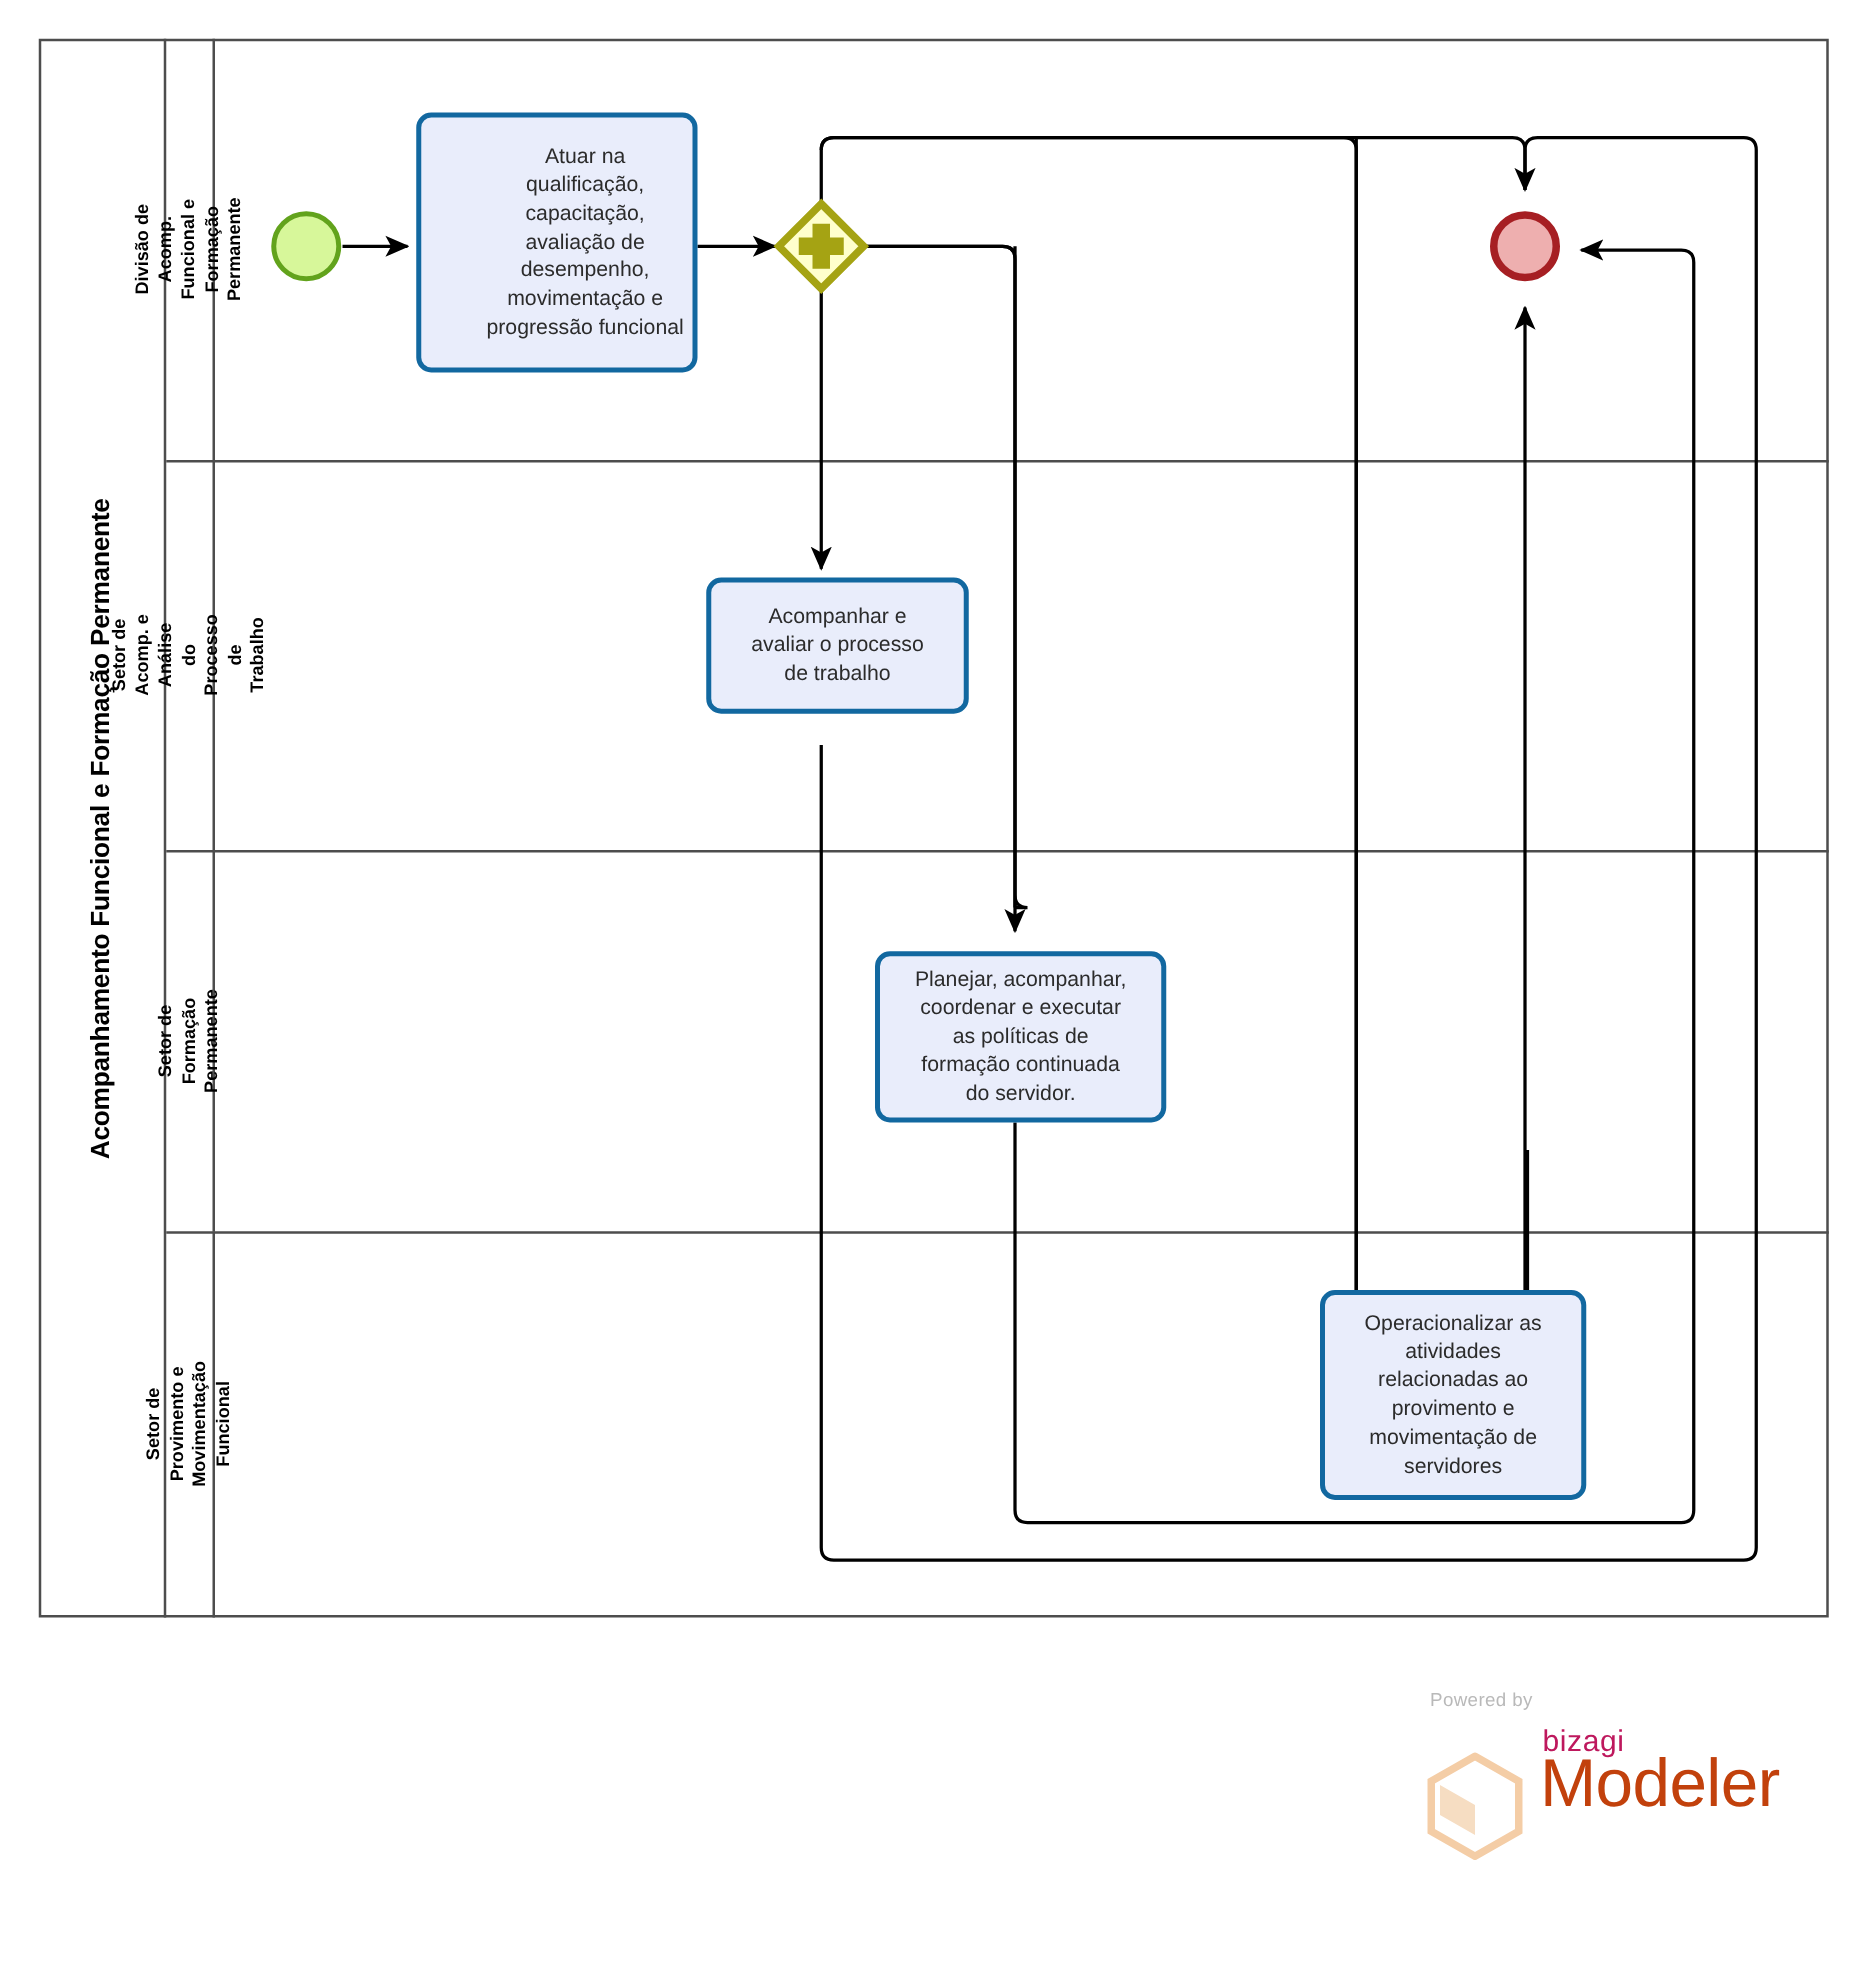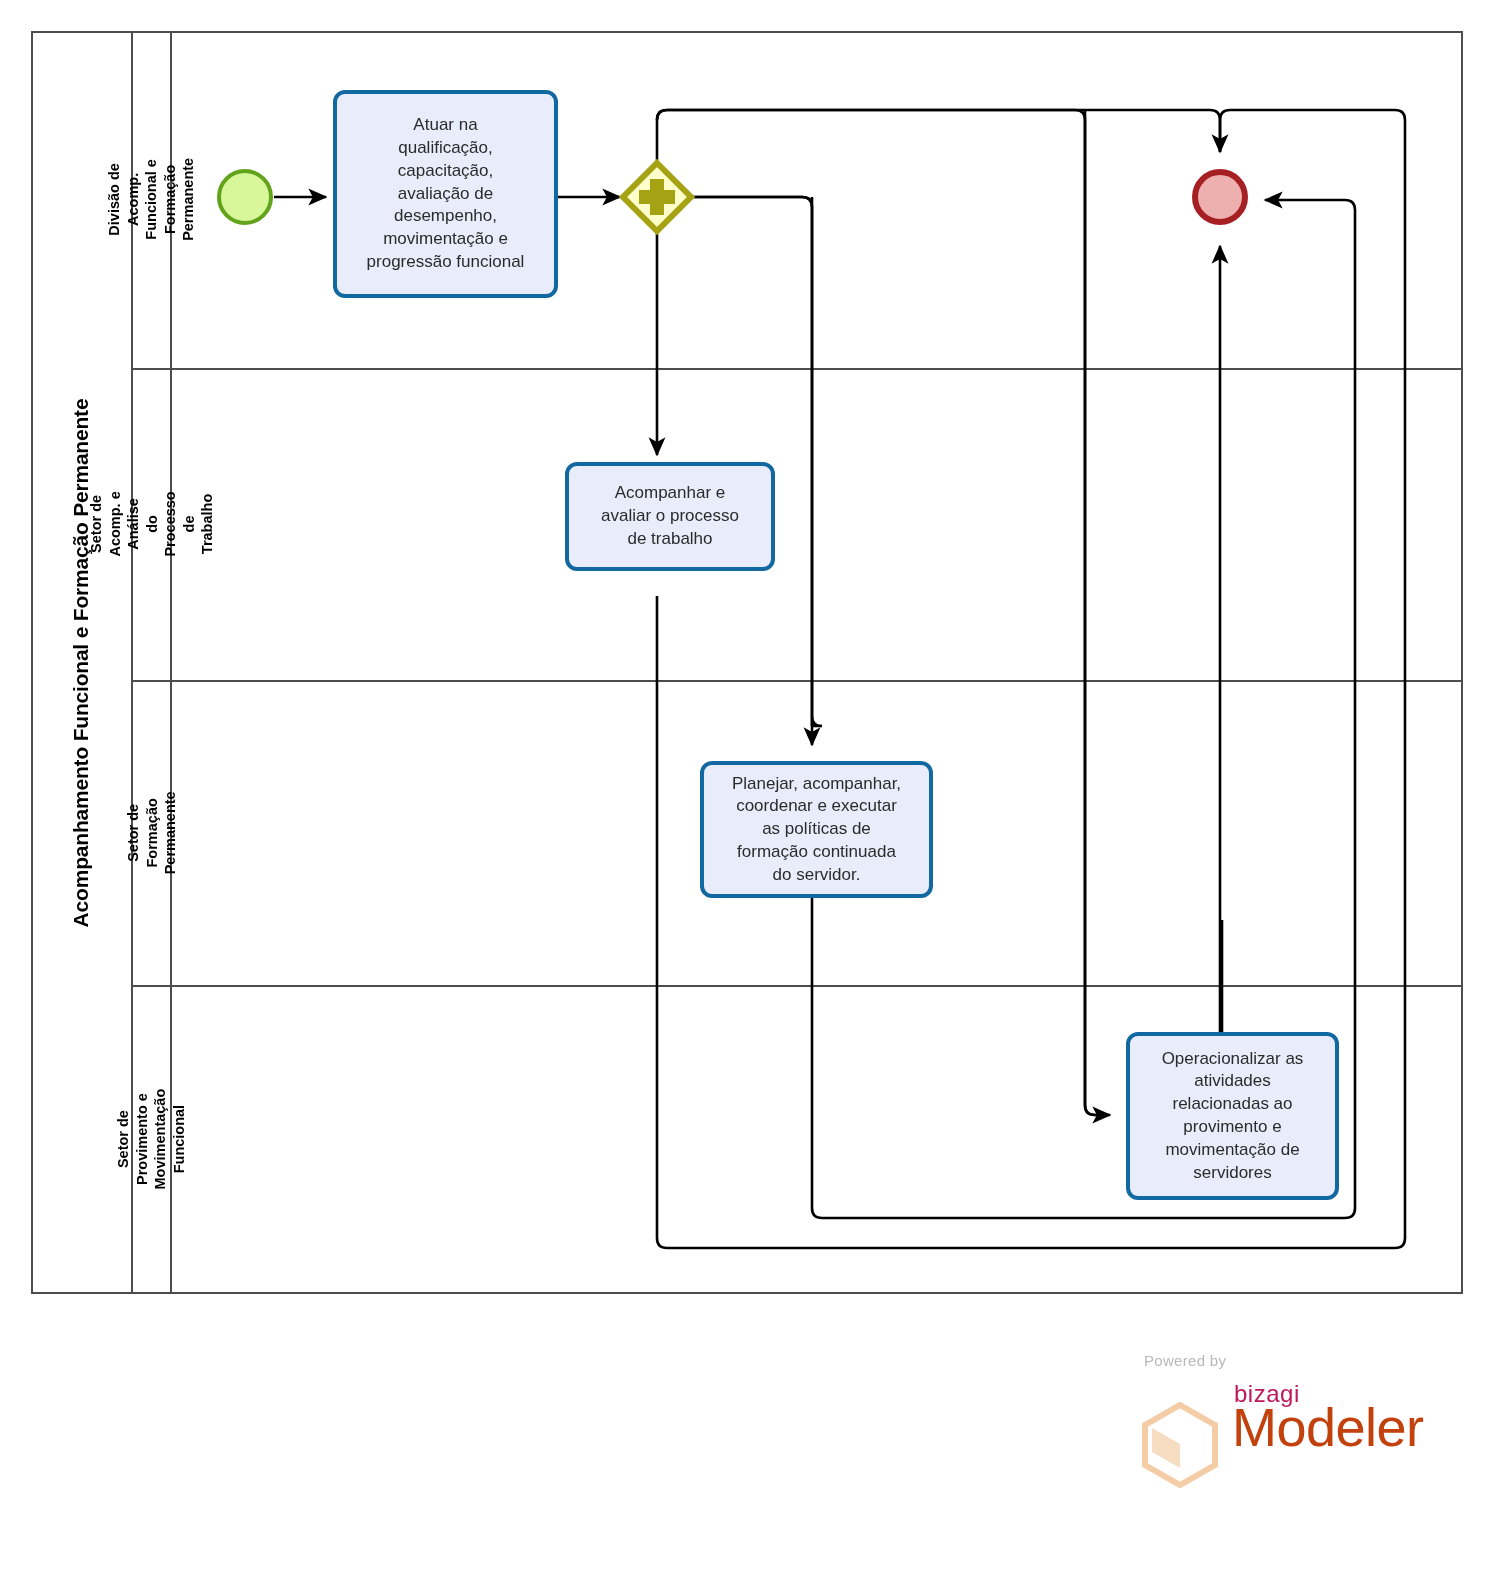--- a/index.html
+++ b/index.html
@@ -222,21 +222,21 @@
 
   <div class="event event-end" style="left:1192px; top:169px; width:56px; height:56px;"></div>
 
   <div class="gateway" style="left:617px; top:157px; width:80px; height:80px;">
     <svg width="80" height="80" viewBox="0 0 80 80" xmlns="http://www.w3.org/2000/svg">
       <polygon points="40,6 74,40 40,74 6,40" fill="#ffffcc" stroke="#a5a313" stroke-width="6"></polygon>
       <path d="M 33 22 H 47 V 33 H 58 V 47 H 47 V 58 H 33 V 47 H 22 V 33 H 33 Z" fill="#a5a313"></path>
     </svg>
   </div>
 
-  <div class="task" style="left:333px; top:90px; width:225px; height:208px;">
+  <div class="task" style="left:333px; top:90px; width:225px; height:208px;justify-content:flex-end;">
     <span>Atuar na
 qualificação,
 capacitação,
 avaliação de
 desempenho,
 movimentação e
 progressão funcional</span>
   </div>
 
   <div class="task" style="left:553px; top:462px; width:210px; height:109px;margin-left:12px;">
@@ -246,21 +246,21 @@
   </div>
 
   <div class="task" style="left:700px; top:761px; width:233px; height:137px;">
     <span>Planejar, acompanhar,
 coordenar e executar
 as políticas de
 formação continuada
 do servidor.</span>
   </div>
 
-  <div class="task" style="left:1126px; top:1032px; width:213px; height:168px;">
+  <div class="task" style="left:1056px; top:1032px; width:213px; height:168px;">
     <span>Operacionalizar as
 atividades
 relacionadas ao
 provimento e
 movimentação de
 servidores</span>
   </div>
 
   <div class="credit">
     <span class="credit-powered">Powered by</span>

